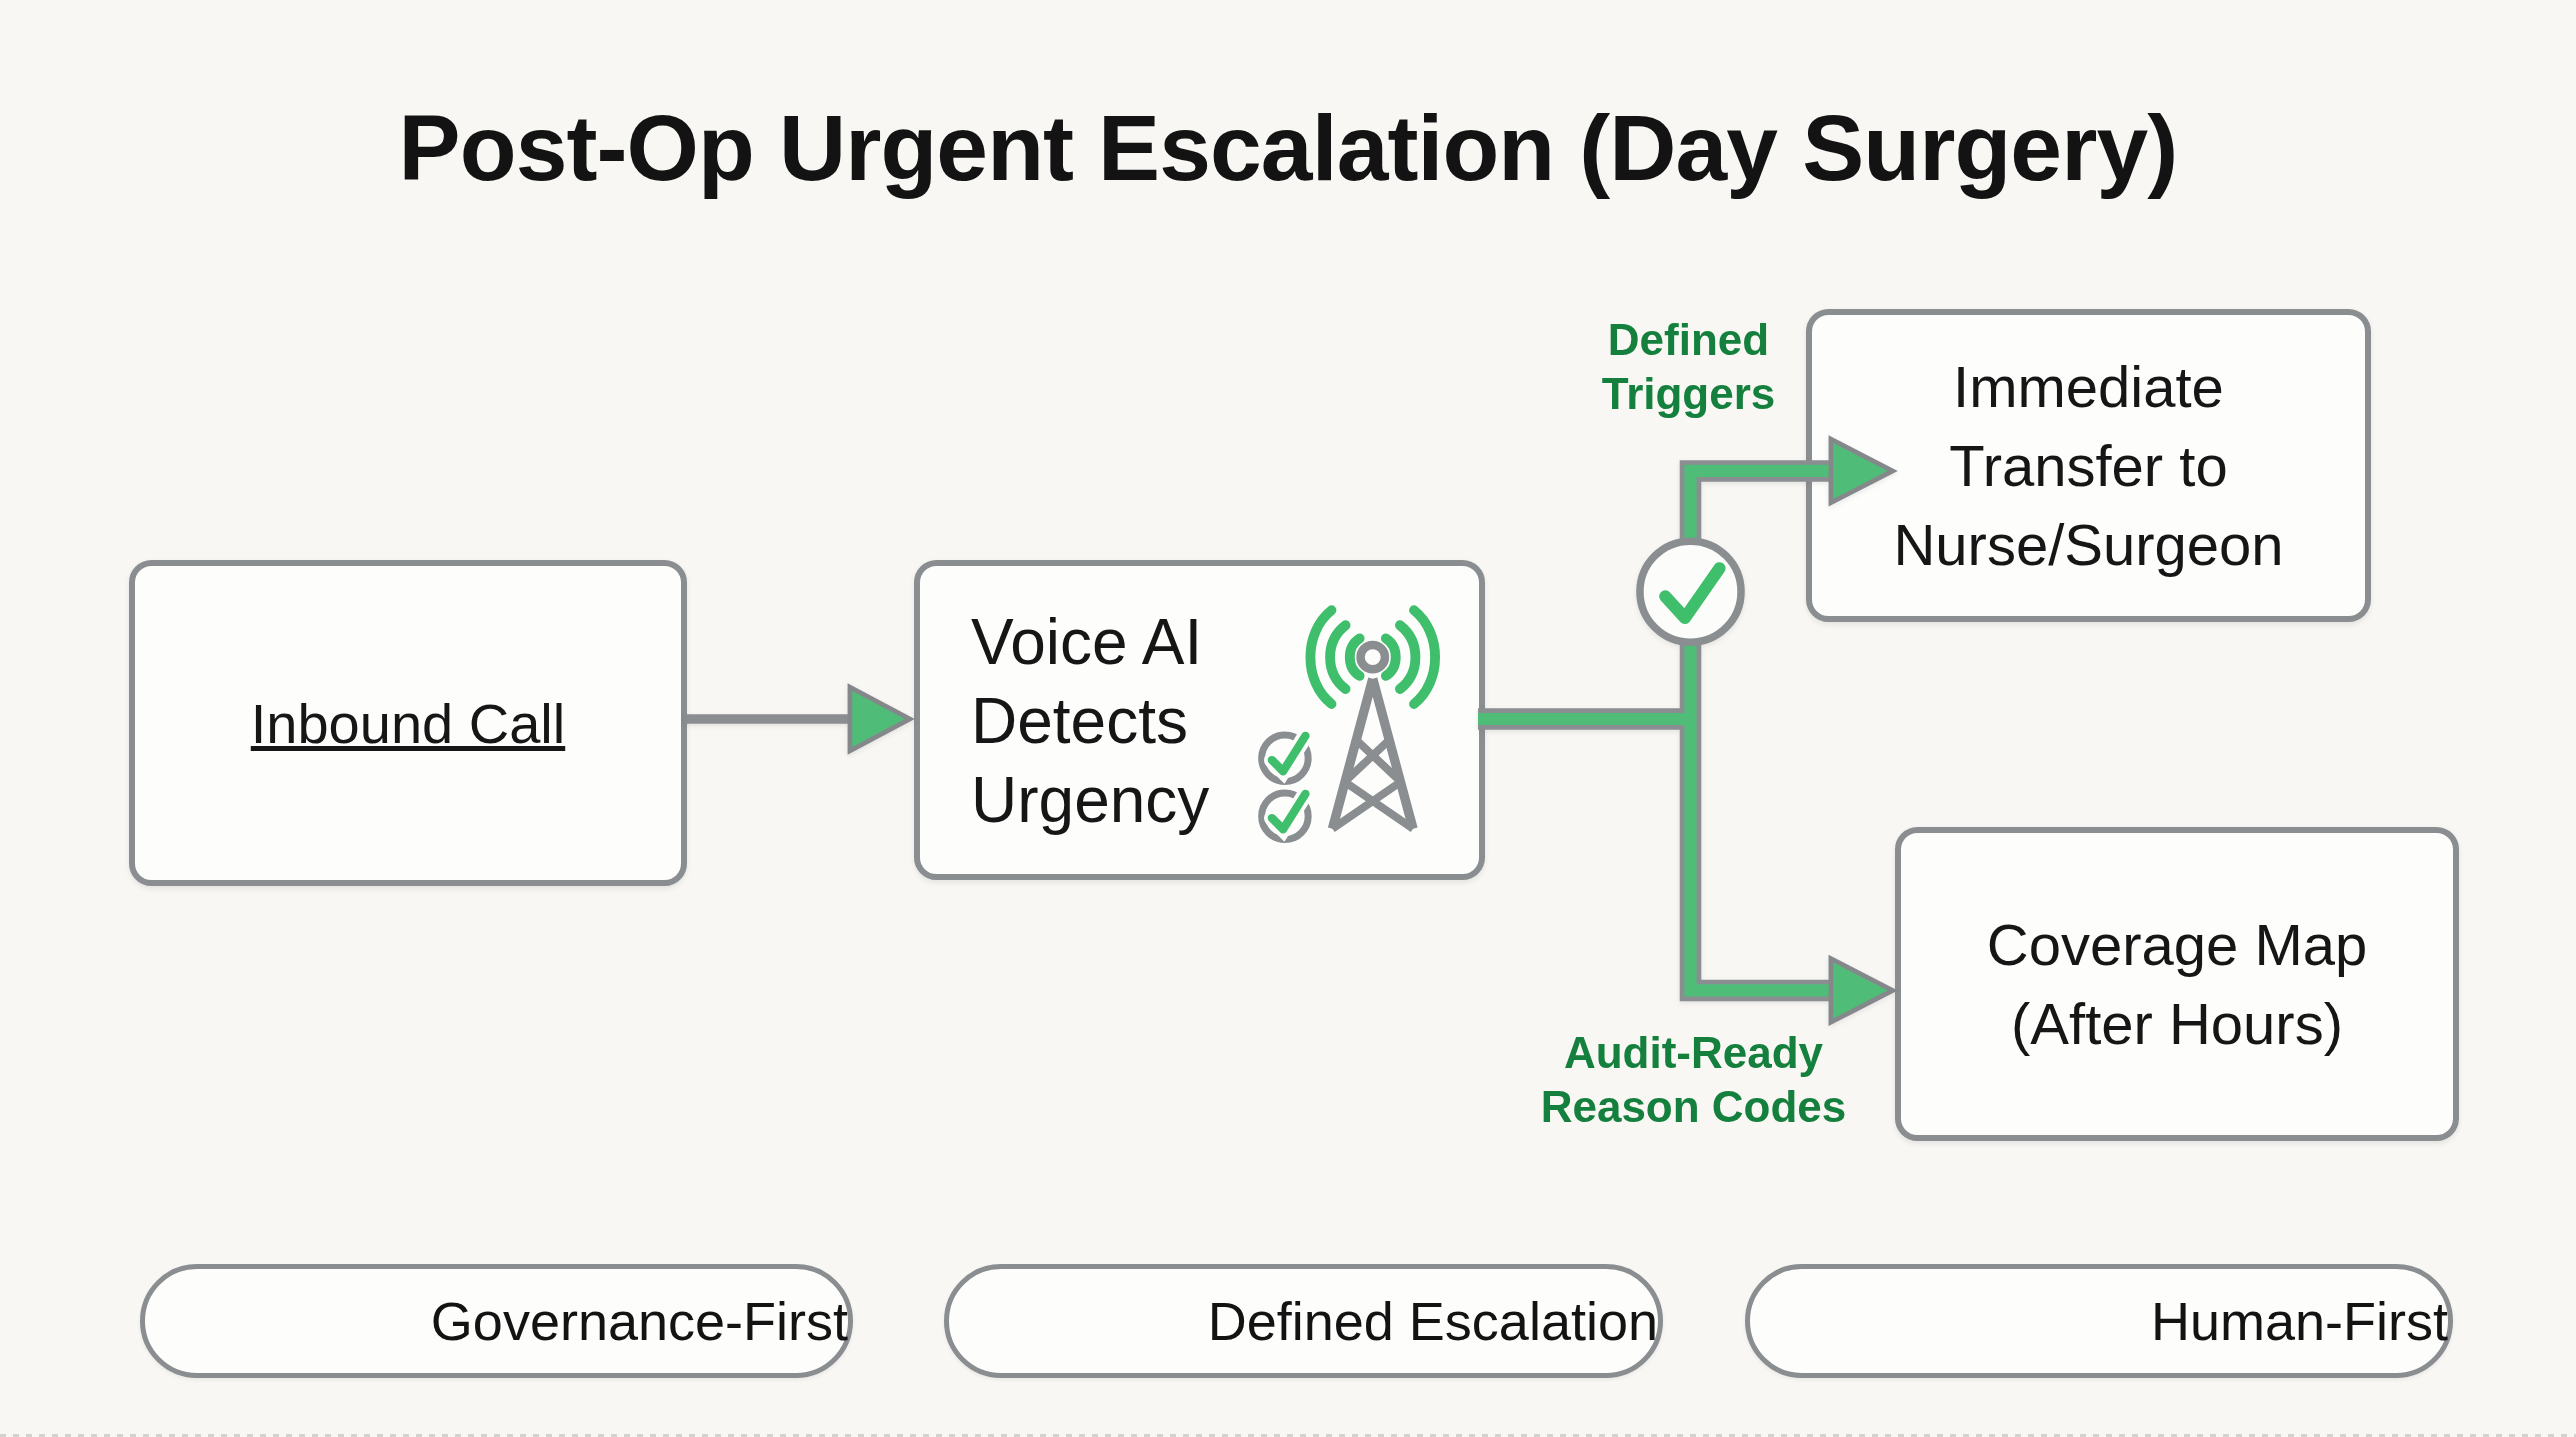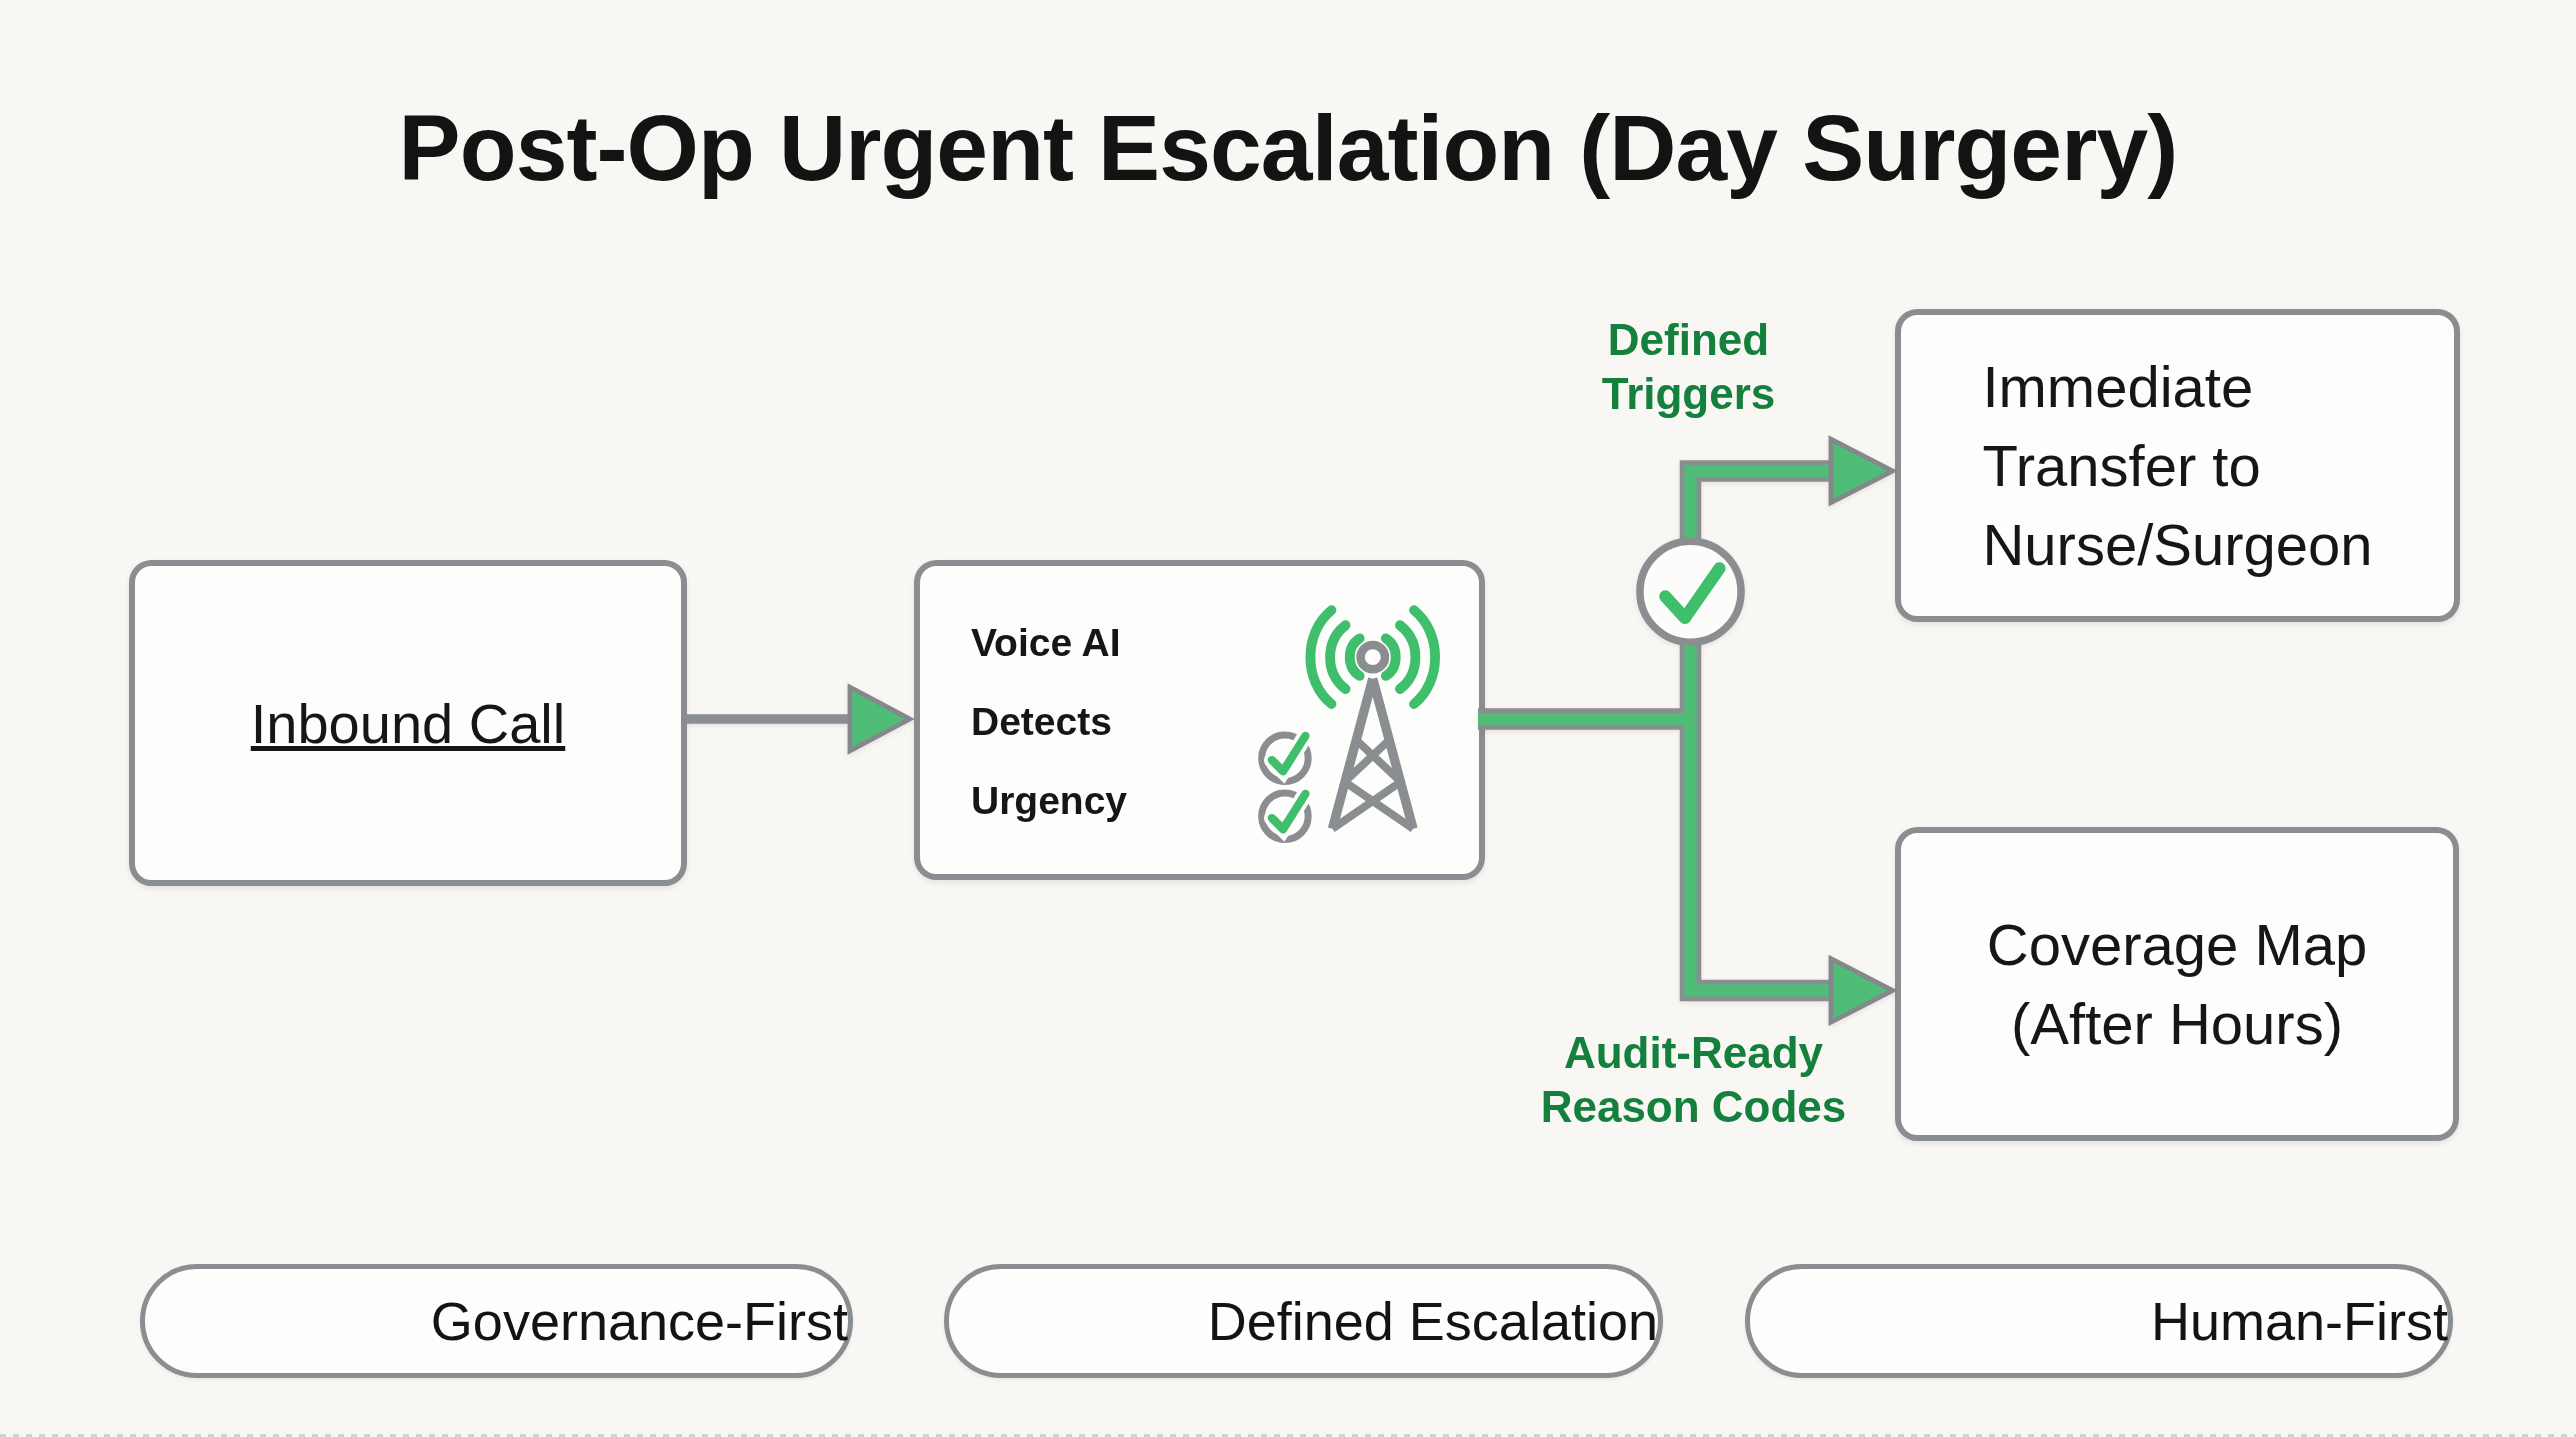--- a/index.html
+++ b/index.html
@@ -17,27 +17,27 @@
   }
   .node {
     position: absolute; box-sizing: border-box;
     background: #fdfdfc; border: 6.6px solid #8a8e91; border-radius: 22.5px;
     box-shadow: 0 2.8px 5.6px rgba(70,70,70,.10);
     display: flex; align-items: center; justify-content: center;
     font-weight: 500; color: #161616;
   }
   #node-inbound   { left: 129px;  top: 560px; width: 558px; height: 326px; font-size: 56px; text-decoration: underline; }
   #node-voice     { left: 914px;  top: 560px; width: 571px; height: 320px; }
-  #node-transfer  { left: 1895px; top: 309px; width: 565px; height: 313px;
-                    font-size: 58px; line-height: 79px; }
+  #node-transfer  { left: 1806px; top: 309px; width: 565px; height: 313px;
+                    font-size: 58px; line-height: 79px; text-align: center; }
   #node-coverage  { left: 1895px; top: 827px; width: 564px; height: 314px;
                     font-size: 58px; line-height: 79px; text-align: center; }
   .voice-lines {
     position: absolute; left: 51px; top: 37px;
-    font-size: 39px; line-height: 79px; font-weight: 700;
+    font-size: 64px; line-height: 79px; font-weight: 400;
   }
   .voice-icon { position: absolute; }
   #tower-svg  { left: 374px; top: 32px; }
   #check-1    { left: 337px; top: 155px; }
   #check-2    { left: 337px; top: 213px; }
   svg.overlay {
     position: absolute; left: 0; top: 0; pointer-events: none;
     filter: drop-shadow(0 2.8px 2.8px rgba(80,80,80,.12));
   }
   .edge-label {

